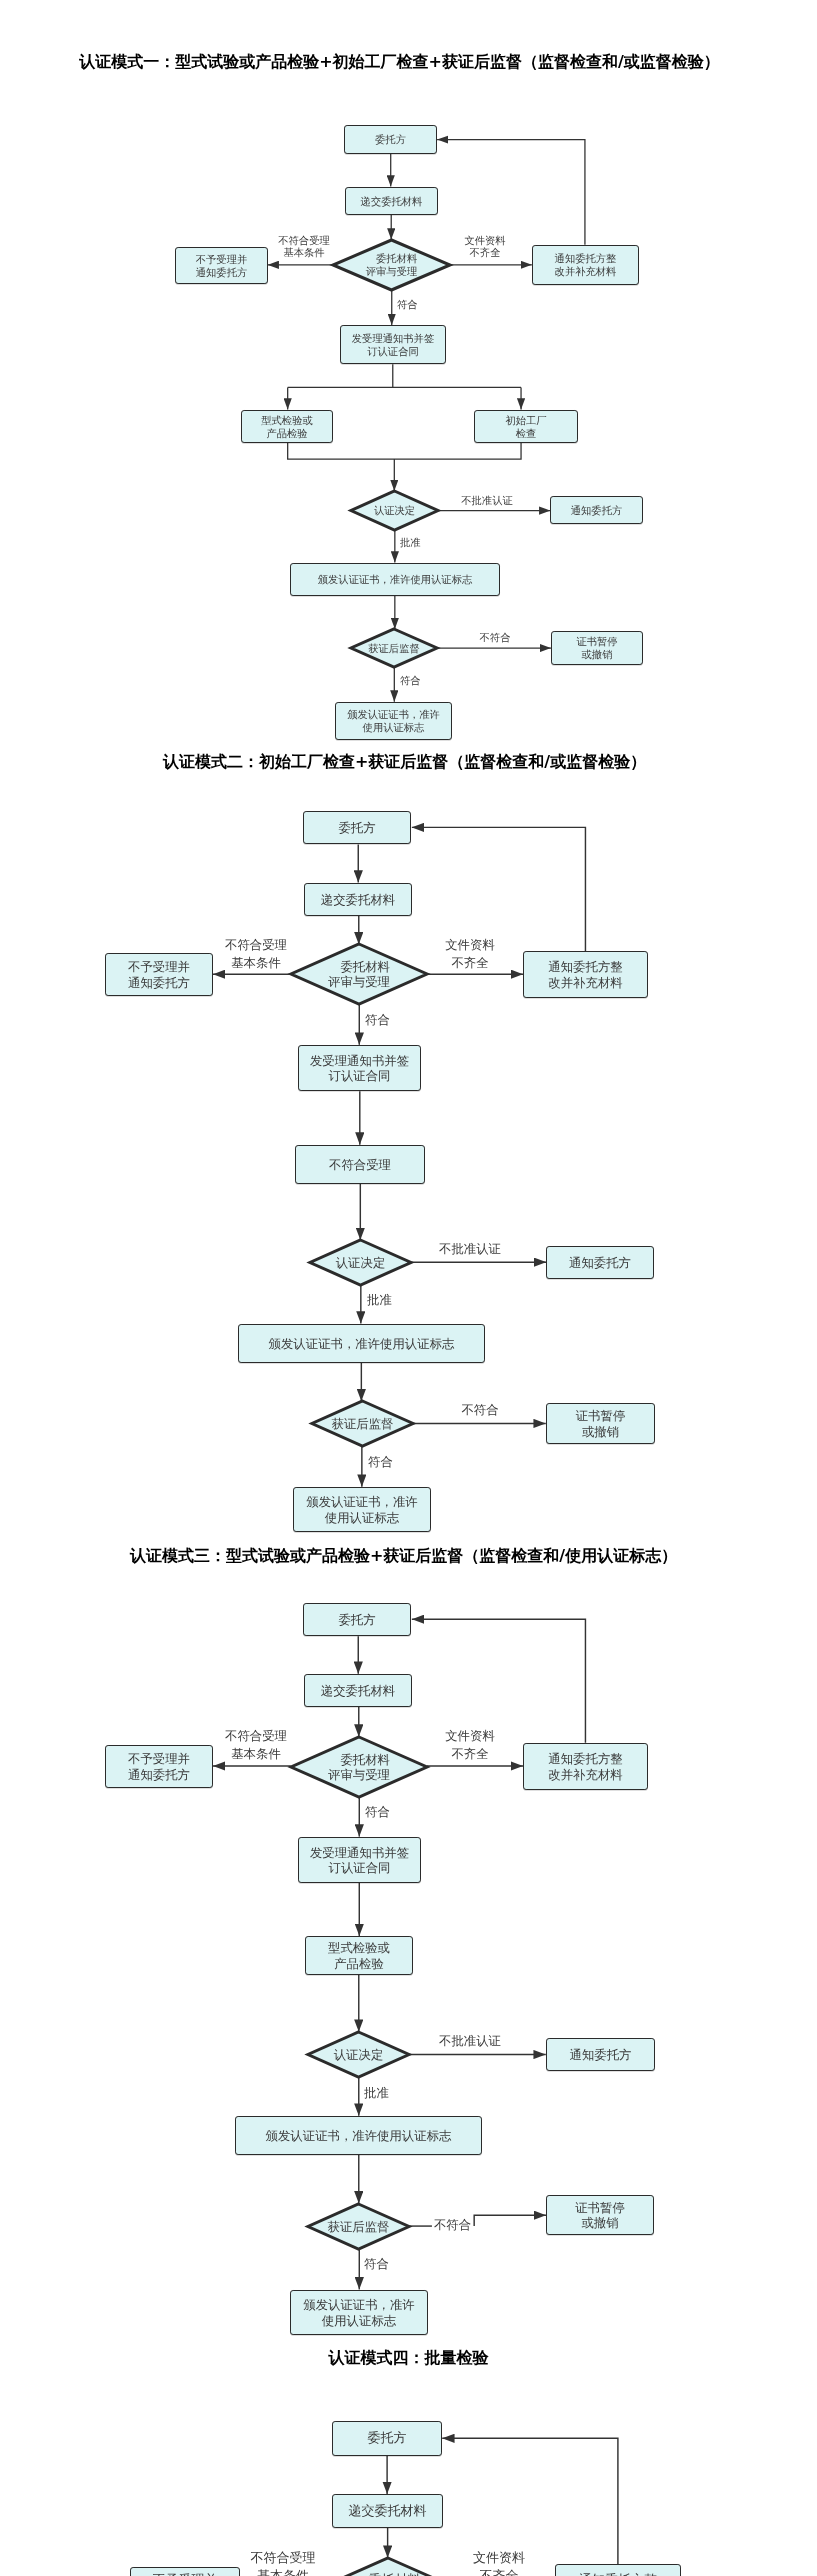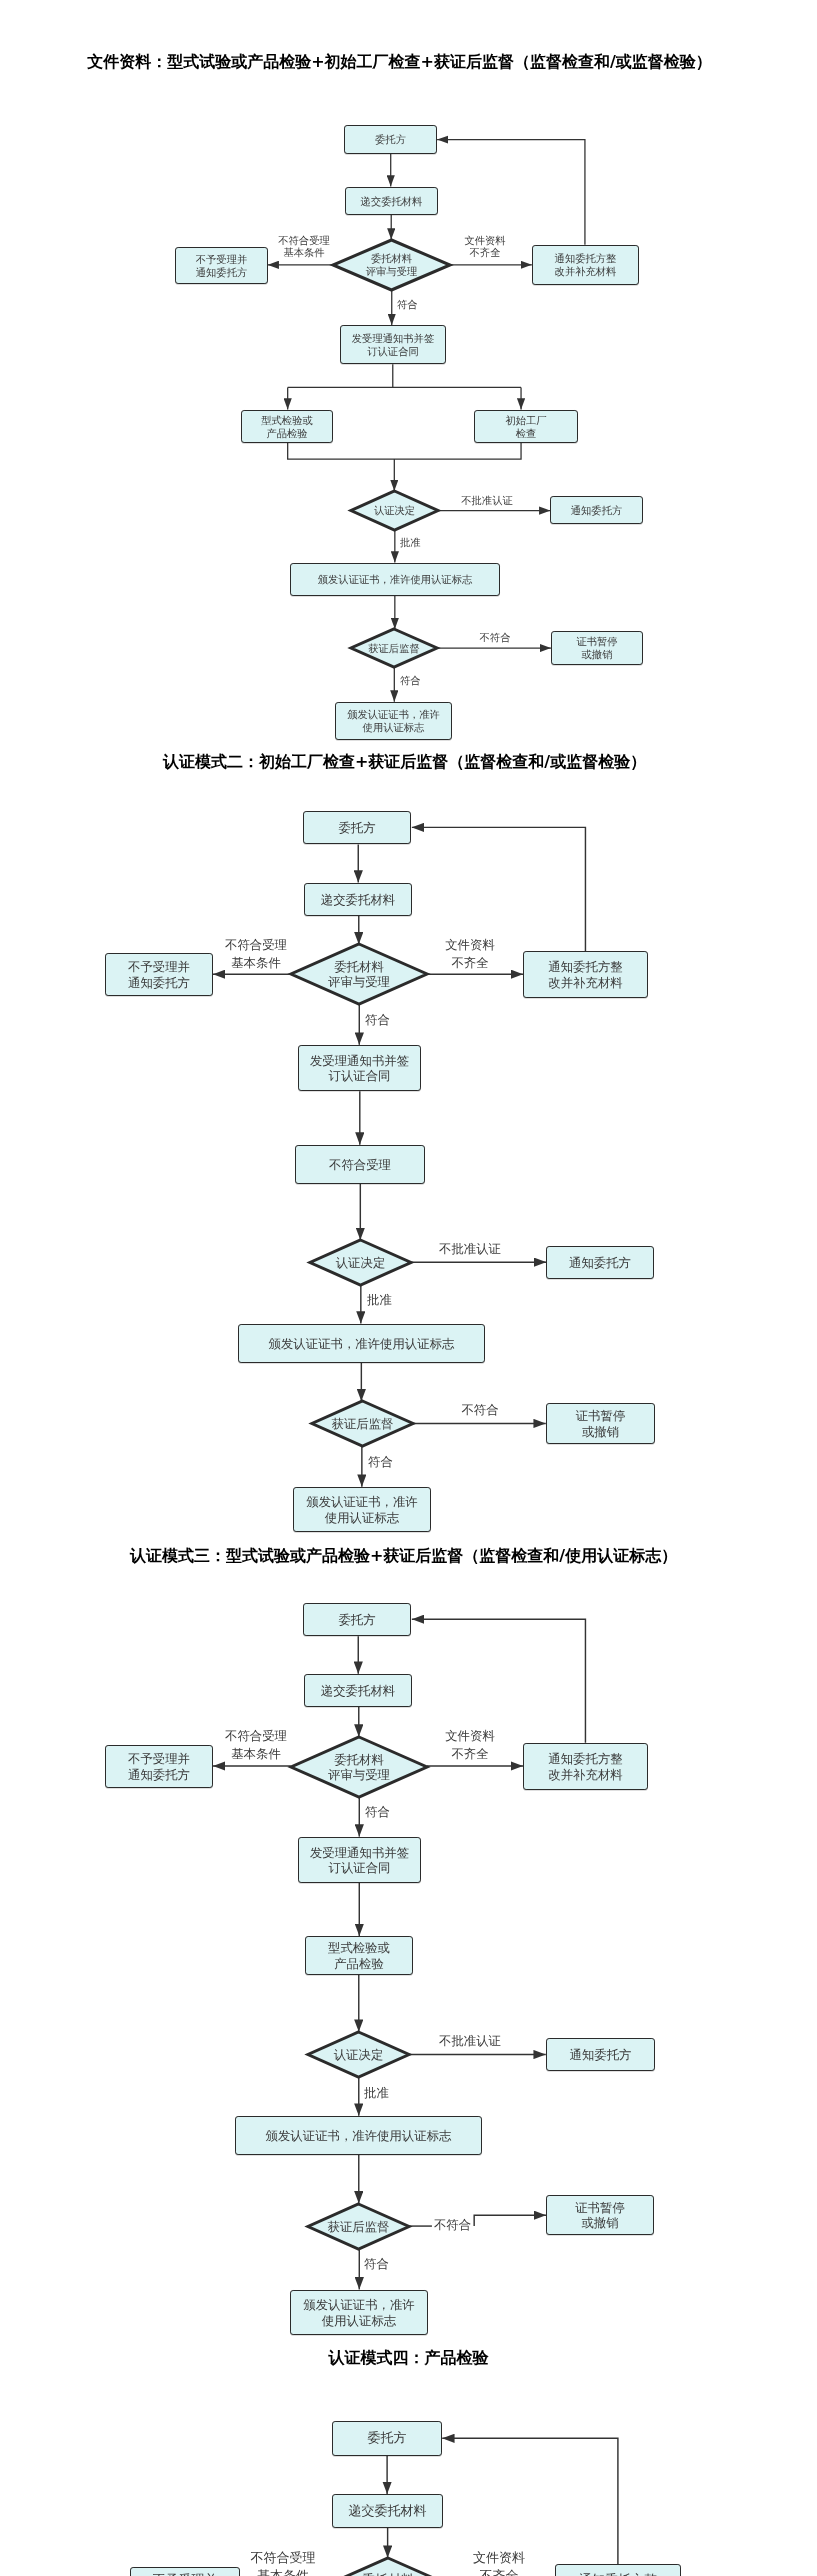--- a/index.html
+++ b/index.html
@@ -55,21 +55,21 @@
       white-space: pre-line;
       color: var(--node-text);
       line-height: 1.25;
       box-shadow: 0 0.5px 0 rgba(0,0,0,0.25);
     }
     .diamond {
       position: absolute;
       display: flex;
       align-items: center;
       justify-content: center;
-      text-align: center;
+      text-align: right;
       white-space: pre-line;
       color: var(--node-text);
       line-height: 1.25;
     }
     .diamond svg {
       position: absolute;
       left: 0; top: 0;
       width: 100%; height: 100%;
       overflow: visible;
     }
@@ -172,21 +172,21 @@
       <path class="edge" d="M1199,4977 V4733 H858" marker-end="url(#ah2)"></path>
       <path class="edge" d="M754,5083 V5162" marker-end="url(#ah2)"></path>
       <path class="edge" d="M755,5253 V5358" marker-end="url(#ah2)"></path>
       <path class="edge" d="M755,5435 V5547" marker-end="url(#ah2)"></path>
       <path class="edge" d="M856,5591 H1121" marker-end="url(#ah2)"></path>
       <path class="edge" d="M755,5635 V5709" marker-end="url(#ah2)"></path>
     </g>
   </svg>
 
   <section class="m1">
-    <div class="title" style="left:39px;top:52px">文件资料：型式试验或产品检验+初始工厂检查+获证后监督（监督检查和/或监督检验）</div>
+    <div class="title" style="left:39px;top:52px">认证模式一：型式试验或产品检验+初始工厂检查+获证后监督（监督检查和/或监督检验）</div>
 
     <div class="node" style="left:344px;top:125px;width:93px;height:29px">委托方</div>
     <div class="node" style="left:345px;top:187px;width:93px;height:28px">递交委托材料</div>
     <div class="diamond" style="left:333px;top:240px;width:117px;height:50px">
       <svg viewBox="0 0 100 100" preserveAspectRatio="none">
           <polygon points="50,0 100,50 50,100 0,50"></polygon>
         </svg>
       <span>委托材料
 评审与受理</span>
     </div>
@@ -323,21 +323,21 @@
     <div class="label" style="left:434px;top:1727px;width:72px">文件资料
 不齐全</div>
     <div class="label" style="left:365px;top:1803px">符合</div>
     <div class="label" style="left:429px;top:2032px;width:82px">不批准认证</div>
     <div class="label" style="left:364px;top:2084px">批准</div>
     <div class="label inline" style="left:432px;top:2216px;width:41px">不符合</div>
     <div class="label" style="left:364px;top:2255px">符合</div>
   </section>
 
   <section class="m4">
-    <div class="title" style="left:48px;top:2348px">认证模式四：产品检验</div>
+    <div class="title" style="left:48px;top:2348px">认证模式四：批量检验</div>
 
     <div class="node" style="left:332px;top:2421px;width:110px;height:35px">委托方</div>
     <div class="node" style="left:332px;top:2494px;width:111px;height:34px">递交委托材料</div>
     <div class="diamond" style="left:319px;top:2558px;width:138px;height:61px">
       <svg viewBox="0 0 100 100" preserveAspectRatio="none">
           <polygon points="50,0 100,50 50,100 0,50"></polygon>
         </svg>
       <span>委托材料
 评审与受理</span>
     </div>

